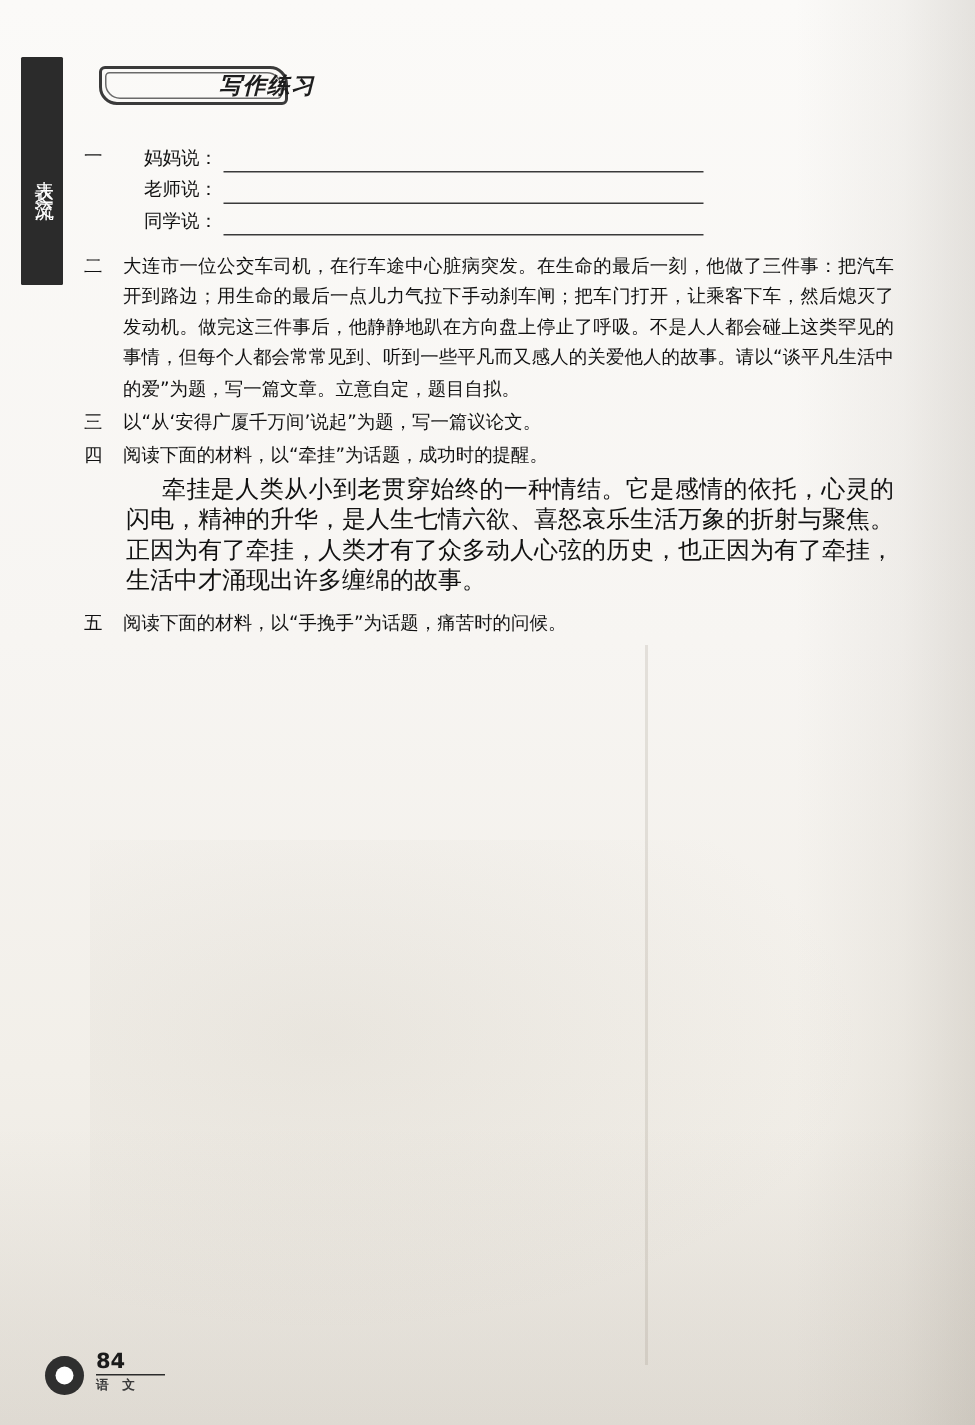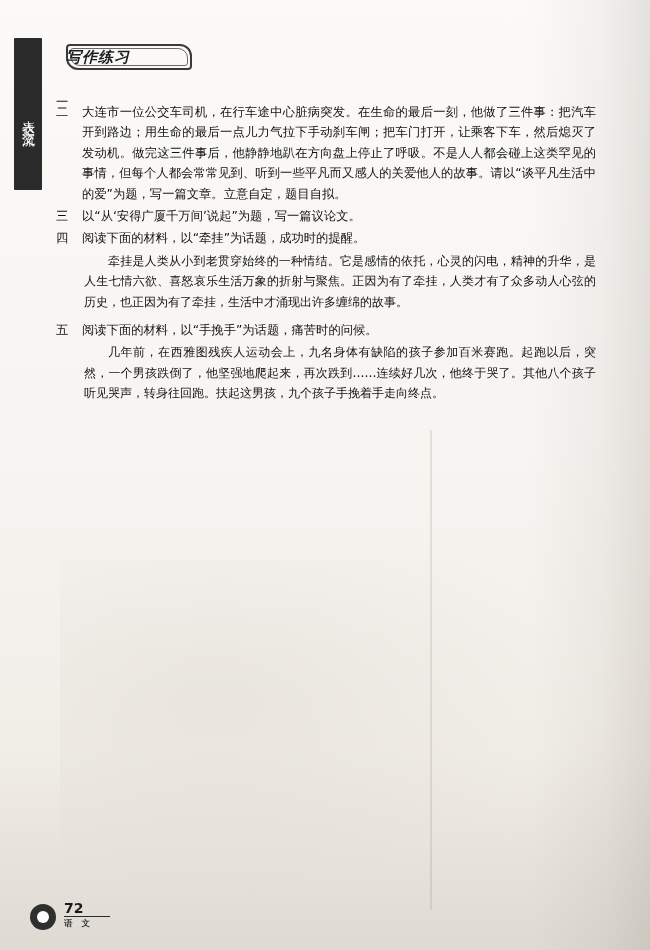--- a/index.html
+++ b/index.html
@@ -100,21 +100,21 @@
     position: absolute;
     left: 2px; top: 2px; right: 2px; bottom: 2px;
     border: 1px solid #6a6a6a;
     border-radius: 3px 10px 3px 10px;
   }
   .banner-text {
     position: absolute;
     left: 0; top: 0;
     width: 144px; height: 26px;
     line-height: 26px;
-    text-align: left;
+    text-align: right;
     font-size: 15px;
     font-weight: bold;
     font-style: italic;
     color: #1d1d1d;
     letter-spacing: 1px;
     font-family: "DejaVu Serif", "Liberation Serif", serif;
   }
 
   
   .content {
@@ -168,21 +168,21 @@
   .fill-blank {
     flex: 0 0 320px;
     border-bottom: 1px solid #3a3a3a;
     height: 15px;
   }
 
   .material {
     padding-left: 28px;
     margin-top: 2px;
     font-family: "DejaVu Serif", "Liberation Serif", serif;
-    font-size: 12px;
+    font-size: 16px;
     line-height: 20.4px;
   }
   .material p {
     margin: 0;
     text-align: justify;
     text-justify: inter-ideograph;
   }
   .indent { text-indent: 24px; }
 
   
@@ -254,20 +254,34 @@
   <div class="banner">
     <div class="banner-frame"></div>
     <div class="banner-text">写作练习</div>
   </div>
 
   <div class="content">
 
     <div class="item">
       <div class="item-num">一</div>
       <div class="item-body">
+        <div class="fill-rows">
+          <div class="fill-row">
+            <span class="fill-label">妈妈说：</span>
+            <span class="fill-blank"></span>
+          </div>
+          <div class="fill-row">
+            <span class="fill-label">老师说：</span>
+            <span class="fill-blank"></span>
+          </div>
+          <div class="fill-row">
+            <span class="fill-label">同学说：</span>
+            <span class="fill-blank"></span>
+          </div>
+        </div>
       </div>
     </div>
 
     <div class="item-gap"></div>
 
     <div class="item">
       <div class="item-num">二</div>
       <div class="item-body">
         <p>大连市一位公交车司机，在行车途中心脏病突发。在生命的最后一刻，他做了三件事：把汽车开到路边；用生命的最后一点儿力气拉下手动刹车闸；把车门打开，让乘客下车，然后熄灭了发动机。做完这三件事后，他静静地趴在方向盘上停止了呼吸。不是人人都会碰上这类罕见的事情，但每个人都会常常见到、听到一些平凡而又感人的关爱他人的故事。请以“谈平凡生活中的爱”为题，写一篇文章。立意自定，题目自拟。</p>
       </div>
@@ -291,26 +305,23 @@
     </div>
 
     <div class="item-gap"></div>
 
     <div class="item">
       <div class="item-num">五</div>
       <div class="item-body">
         <p>阅读下面的材料，以“手挽手”为话题，痛苦时的问候。</p>
       </div>
     </div>
-    <div class="material">
-      <p class="indent">几年前，在西雅图残疾人运动会上，九名身体有缺陷的孩子参加百米赛跑。起跑以后，突然，一个男孩跌倒了，他坚强地爬起来，再次跌到……连续好几次，他终于哭了。其他八个孩子听见哭声，转身往回跑。扶起这男孩，九个孩子手挽着手走向终点。</p>
-    </div>
 
   </div>
 
   <div class="footer">
     <div class="footer-dot"></div>
-    <div class="footer-num">72</div>
+    <div class="footer-num">84</div>
     <div class="footer-rule"></div>
     <div class="footer-sub">语 文</div>
   </div>
 
 </div>
 
 </body></html>

